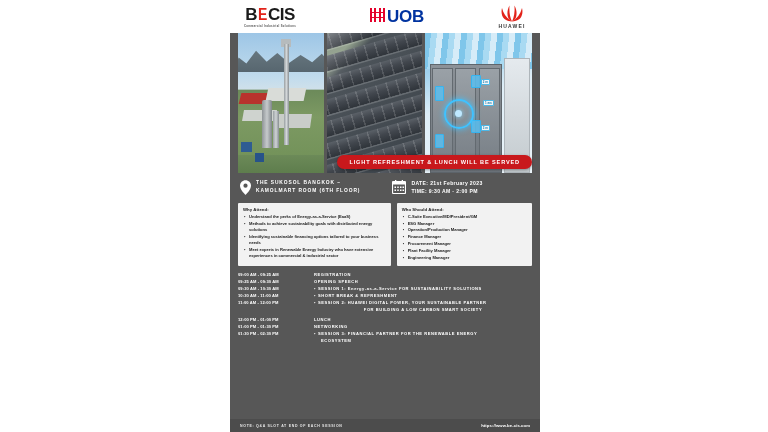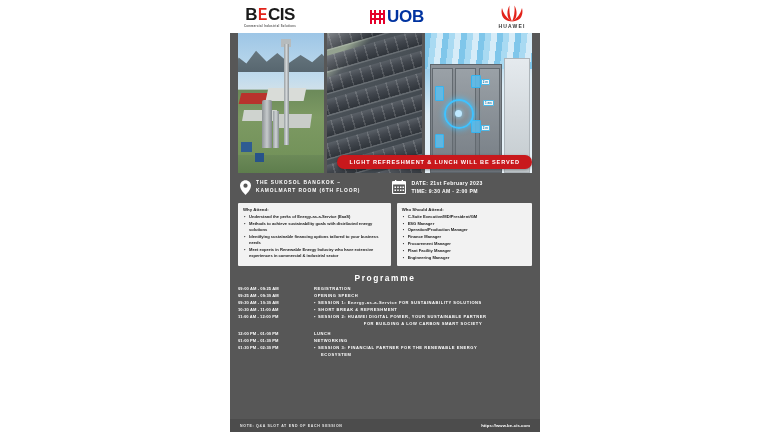--- a/index.html
+++ b/index.html
@@ -25,21 +25,21 @@
     font-weight:bold;font-size:17px;letter-spacing:-0.5px;color:#1a1a1a;
     line-height:1;display:flex;align-items:center;
   }
   .becis-word .e-red{color:#e2231a;transform:scaleX(.82);display:inline-block;}
   .becis-tag{
     font-size:2.7px;letter-spacing:.35px;color:#4a4a4a;margin-top:2px;
     text-transform:none;white-space:nowrap;font-weight:600;
   }
 
   
-  .uob{display:flex;align-items:center;gap:2px;}
+  .uob{display:flex;gap:2px;}
   .uob-mark{
     width:15px;height:14px;position:relative;display:inline-block;
   }
   .uob-mark i{position:absolute;background:#e4002b;}
   .uob-mark i.v{width:1.7px;height:14px;top:0;}
   .uob-mark i.h{height:1.7px;width:15px;left:0;}
   .uob-text{
     font-weight:bold;font-size:17px;color:#0033a0;letter-spacing:-0.3px;line-height:1;
   }
 
@@ -340,21 +340,20 @@
           <li>Operation/Production Manager</li>
           <li>Finance Manager</li>
           <li>Procurement Manager</li>
           <li>Plant Facility Manager</li>
           <li>Engineering Manager</li>
         </ul>
       </div>
     </div>
 
     <div class="programme">
-      <div class="prog-title">Programme</div>
 
       <div class="prog-row">
         <div class="prog-time">09:00 AM - 09:25 AM</div>
         <div class="prog-desc">REGISTRATION</div>
       </div>
       <div class="prog-row">
         <div class="prog-time">09:25 AM - 09:30 AM</div>
         <div class="prog-desc">OPENING SPEECH</div>
       </div>
       <div class="prog-row">

